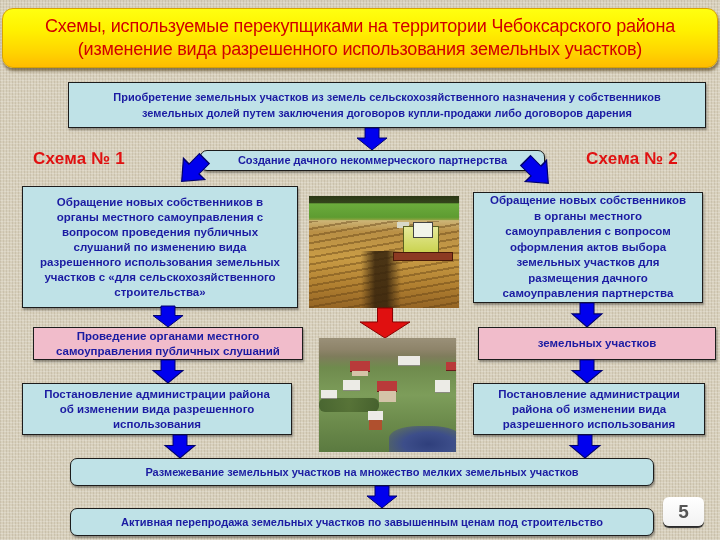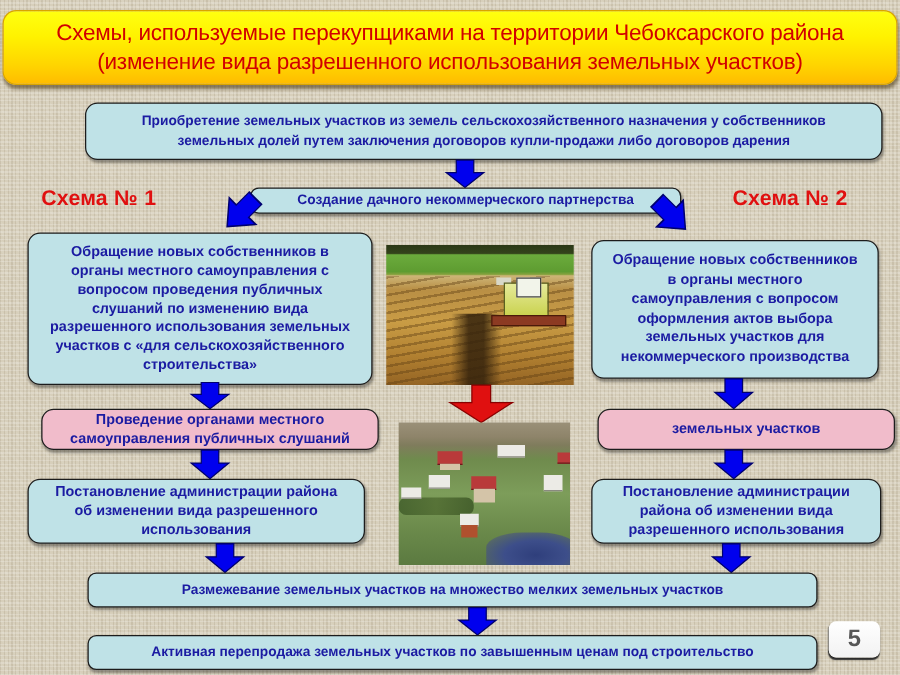--- a/index.html
+++ b/index.html
@@ -23,21 +23,21 @@
     border: 1px solid #d9a400;
     display: flex; flex-direction: column; justify-content: center; align-items: center;
     color: #d10000; font-size: 18px; line-height: 23px; letter-spacing: -0.2px;
   }
   .title span { display: block; white-space: nowrap; }
 
   .box {
     position: absolute;
     background: #bfe2e7;
     border: 1.5px solid #1c1c1c;
-    border-radius: 10px;
+    border-radius: 0;
     box-shadow: 1px 2px 2px rgba(0,0,0,0.35);
     display: flex; flex-direction: column; justify-content: center; align-items: center;
     text-align: center;
     color: #1b1ba2; font-weight: bold; font-size: 11.5px; line-height: 15px;
     box-sizing: border-box;
   }
   .box span { display: block; white-space: nowrap; }
   .box.pink { background: #f1bccb; margin-left: 11px; }
   .box.small { font-size: 11px; }
 
@@ -218,21 +218,22 @@
     <div class="house wall" style="left:50px;top:82px;width:13px;height:10px;background:#b0502e;"></div>
     <div class="blob"></div>
   </div>
 
   <div class="box" style="left:473px;top:192px;width:230px;height:111px;line-height:15.5px;">
     <span>Обращение новых собственников</span>
     <span>в органы местного</span>
     <span>самоуправления с вопросом</span>
     <span>оформления актов выбора</span>
     <span>земельных участков для</span>
-    <span>некоммерческого производства</span>
+    <span>размещения дачного</span>
+    <span>самоуправления партнерства</span>
   </div>
 
   <div class="arrow" style="left:572px;top:303px;width:30px;height:24px;">
     <svg viewBox="0 0 30 22" preserveAspectRatio="none">
         <polygon points="8,0 22,0 22,10 30,10 15,22 0,10 8,10" fill="#0000ee" stroke="#00006e" stroke-width="1"></polygon>
       </svg>
   </div>
 
   <div class="box pink" style="left:467px;top:327px;width:238px;height:33px;">
     <span>земельных участков</span>

